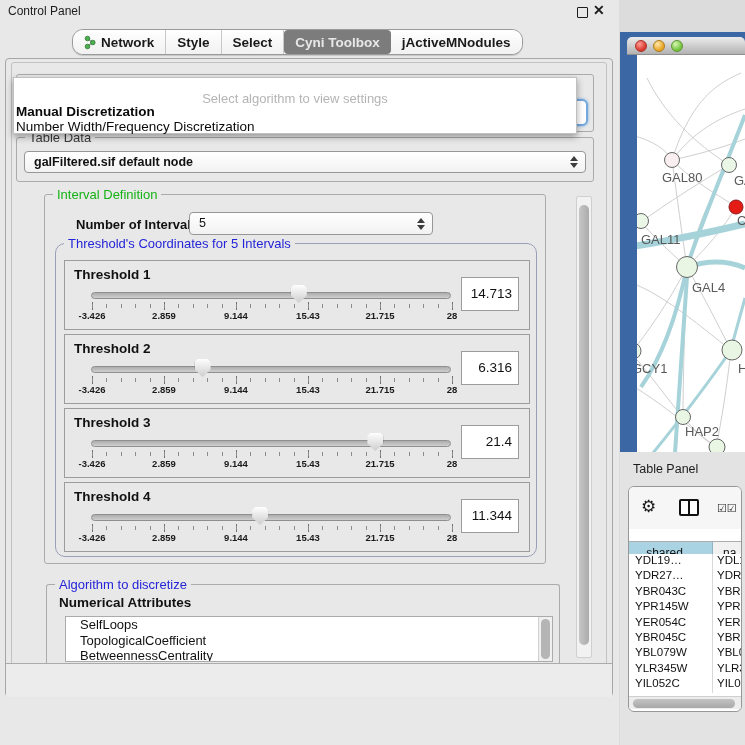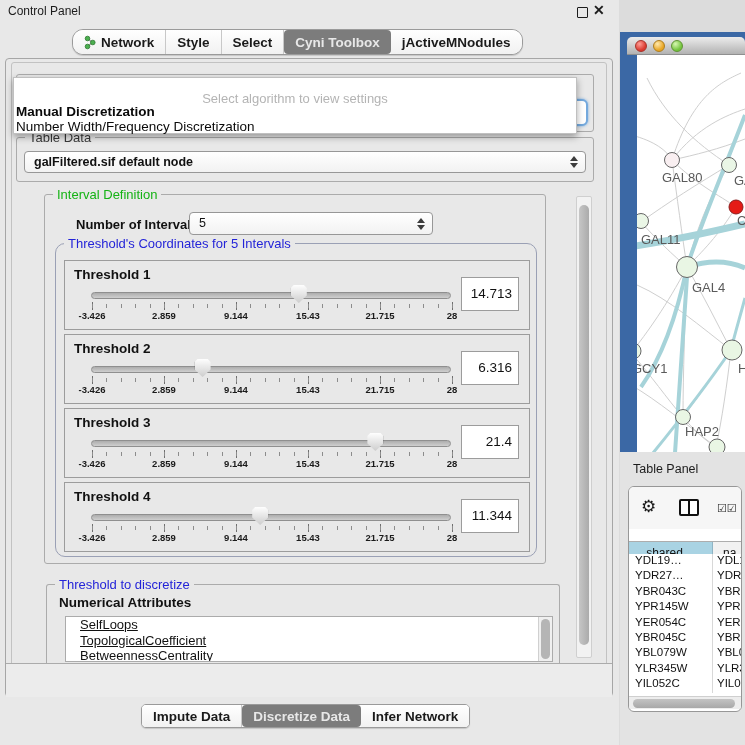--- a/index.html
+++ b/index.html
@@ -66,21 +66,21 @@
   .major-ticks { position:absolute; left:27px; top:41px; width:361px; height:8px;
     background:repeating-linear-gradient(to right,#6f6f6f 0,#6f6f6f 1px,transparent 1px,transparent 72px); }
   .scale-labels { position:absolute; left:0; top:49px; width:100%; height:12px; }
   .scale-label { position:absolute; transform:translateX(-50%); font-size:9.5px; font-weight:bold; color:#1a1a1a; white-space:nowrap; }
   .thr-value { position:absolute; right:10px; top:16px; width:58px; height:34px; background:#fff; border:1px solid #9c9c9c; font-size:13.5px; text-align:right; line-height:32px; padding-right:6px; }
 
   
   .attr-group { left:46px; top:584px; width:514px; height:90px; border-bottom:none; }
   .attr-list-title { position:absolute; left:12px; top:10px; font-weight:bold; font-size:13.5px; }
   .attr-list { position:absolute; left:18px; top:31px; width:488px; height:46px; background:#fff; border:1px solid #ababab; overflow:hidden; }
-  .attr-item { font-size:13px; padding-left:14px; line-height:15.5px; white-space:nowrap;text-decoration:underline; }
+  .attr-item { font-size:13px; padding-left:14px; line-height:15.5px; white-space:nowrap; }
   .attr-scroll { position:absolute; right:0; top:0; width:14px; height:100%; background:#f0f0f0; border-left:1px solid #d0d0d0; }
   .attr-scroll .thumb { position:absolute; left:2px; top:2px; width:9px; height:40px; background:#b5b5b5; border-radius:5px; }
 
   .sep-line { position:absolute; left:6px; top:663px; width:606px; height:1px; background:#ababab; }
   .apply-band { position:absolute; left:6px; top:664px; width:606px; height:33px; background:#ececec; }
 
   .bottom-tabrow { position:absolute; left:141px; top:704px; height:24px; display:flex; border:1px solid #9a9a9a; border-radius:5px; overflow:hidden; background:#fdfdfd; box-shadow:0 1px 1px rgba(0,0,0,.15); }
   .bottom-tabrow .tab { font-size:13.5px; }
 
   
@@ -251,48 +251,37 @@
             <span class="scale-label" style="left: 243px;">15.43</span>
             <span class="scale-label" style="left: 315px;">21.715</span>
             <span class="scale-label" style="left: 387px;">28</span>
           </div>
         <div class="thr-value">11.344</div>
       </div>
     </div>
   </div>
 
   <div class="group attr-group">
-    <span class="group-title blue">Threshold to discretize</span>
+    <span class="group-title blue">Algorithm to discretize</span>
     <span class="attr-list-title">Numerical Attributes</span>
     <div class="attr-list">
       <div class="attr-scroll">
           <div class="thumb"></div>
         </div>
     <div class="attr-item">SelfLoops</div>
         <div class="attr-item">TopologicalCoefficient</div>
         <div class="attr-item">BetweennessCentrality</div>
       </div>
   </div>
 
   <div class="sep-line"></div>
   <div class="apply-band">
     
   </div>
 
-  <div class="bottom-tabrow">
-    <div class="tab">
-        <span>Impute Data</span>
-      </div>
-    <div class="tab active">
-        <span>Discretize Data</span>
-      </div>
-    <div class="tab">
-        <span>Infer Network</span>
-      </div>
-  </div>
 </div>
 
 <div class="net-frame">
   <div class="mac-titlebar">
     <div class="light red"></div>
     <div class="light yellow"></div>
     <div class="light green"></div>
   </div>
   <div class="net-view">
     <svg width="108" height="398" viewBox="0 0 108 398">

